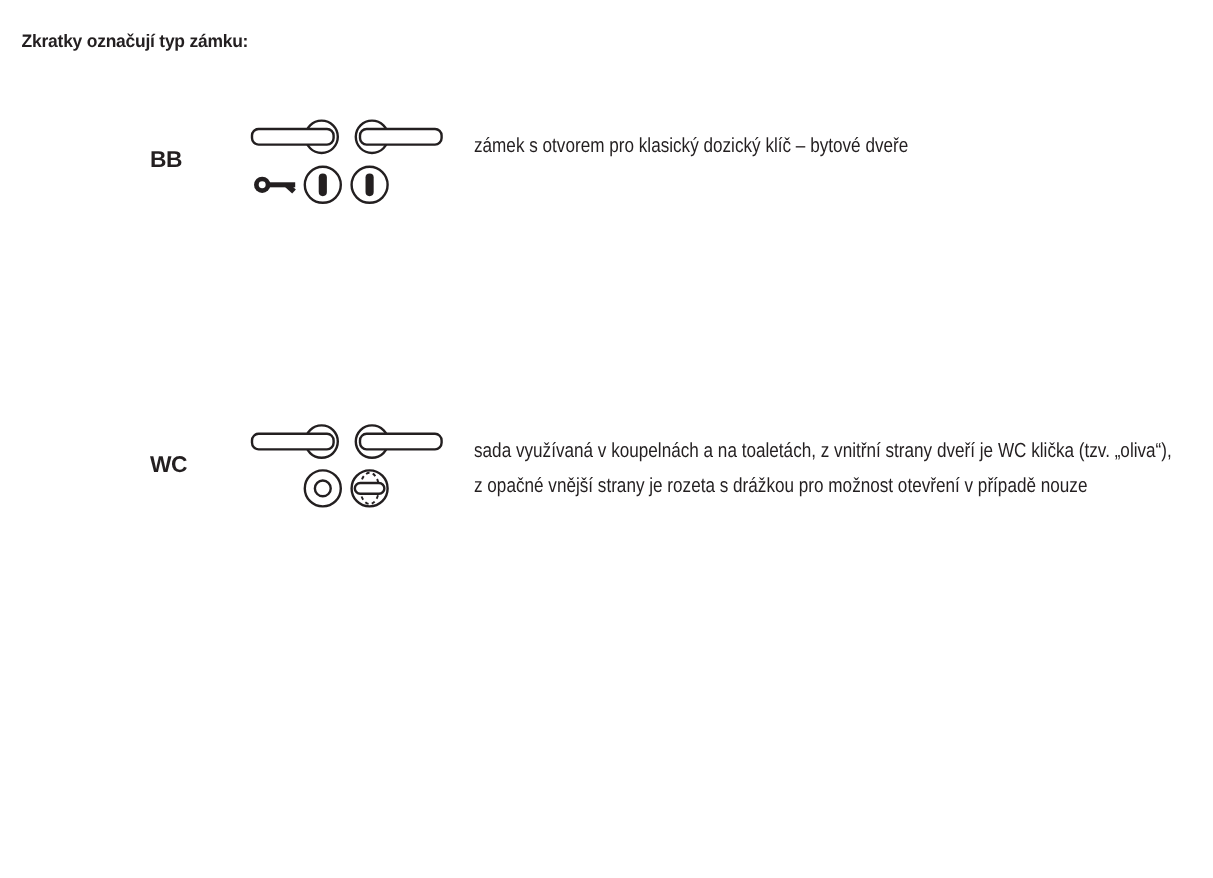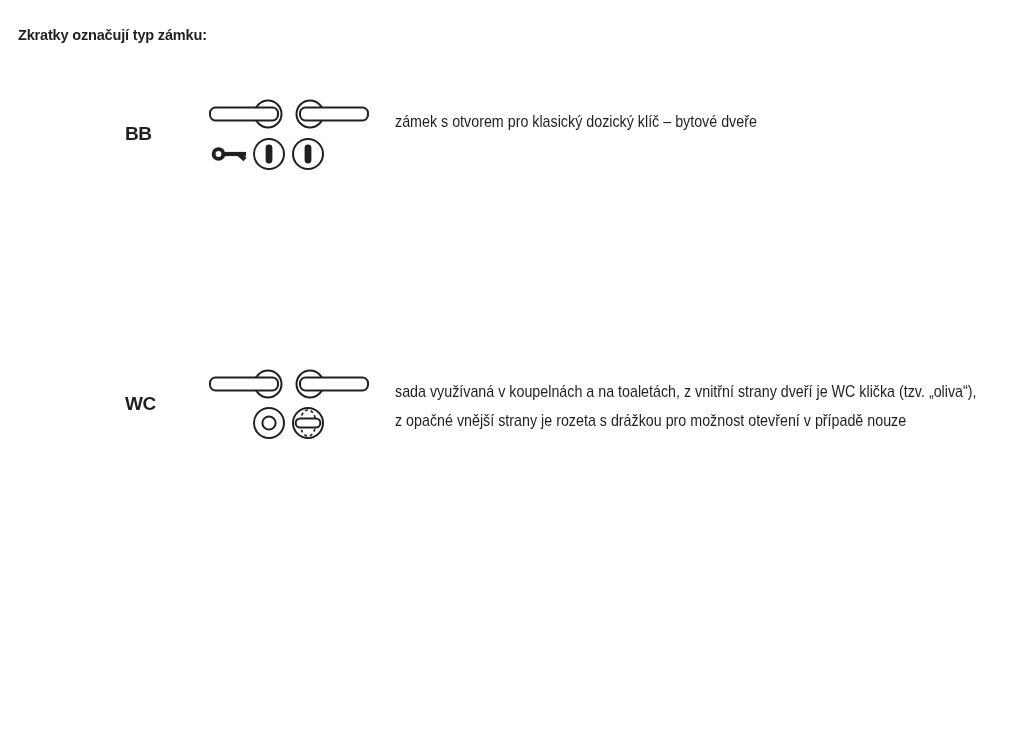--- a/index.html
+++ b/index.html
@@ -81,21 +81,21 @@
       <use href="#i-key-classic" x="22" y="56"></use>
       <use href="#i-esc-bb" x="61" y="56"></use>
       <use href="#i-esc-bb" x="100" y="56"></use>
     </svg>
     <div class="desc">
       <div>zámek s otvorem pro klasický dozický klíč – bytové dveře</div>
     </div>
   </div>
 
 
-  <div class="row two-line" style="top:368px">
+  <div class="row two-line" style="top:352px">
     <div class="code">WC</div>
     <svg class="icons" width="170" height="74">
       <use href="#i-handle-left" x="60" y="16"></use>
       <use href="#i-handle-right" x="102" y="16"></use>
       <use href="#i-ring" x="61" y="55"></use>
       <use href="#i-oliva" x="100" y="55"></use>
     </svg>
     <div class="desc">
       <div>sada využívaná v koupelnách a na toaletách, z vnitřní strany dveří je WC klička (tzv. „oliva“),</div>
       <div>z opačné vnější strany je rozeta s drážkou pro možnost otevření v případě nouze</div>

